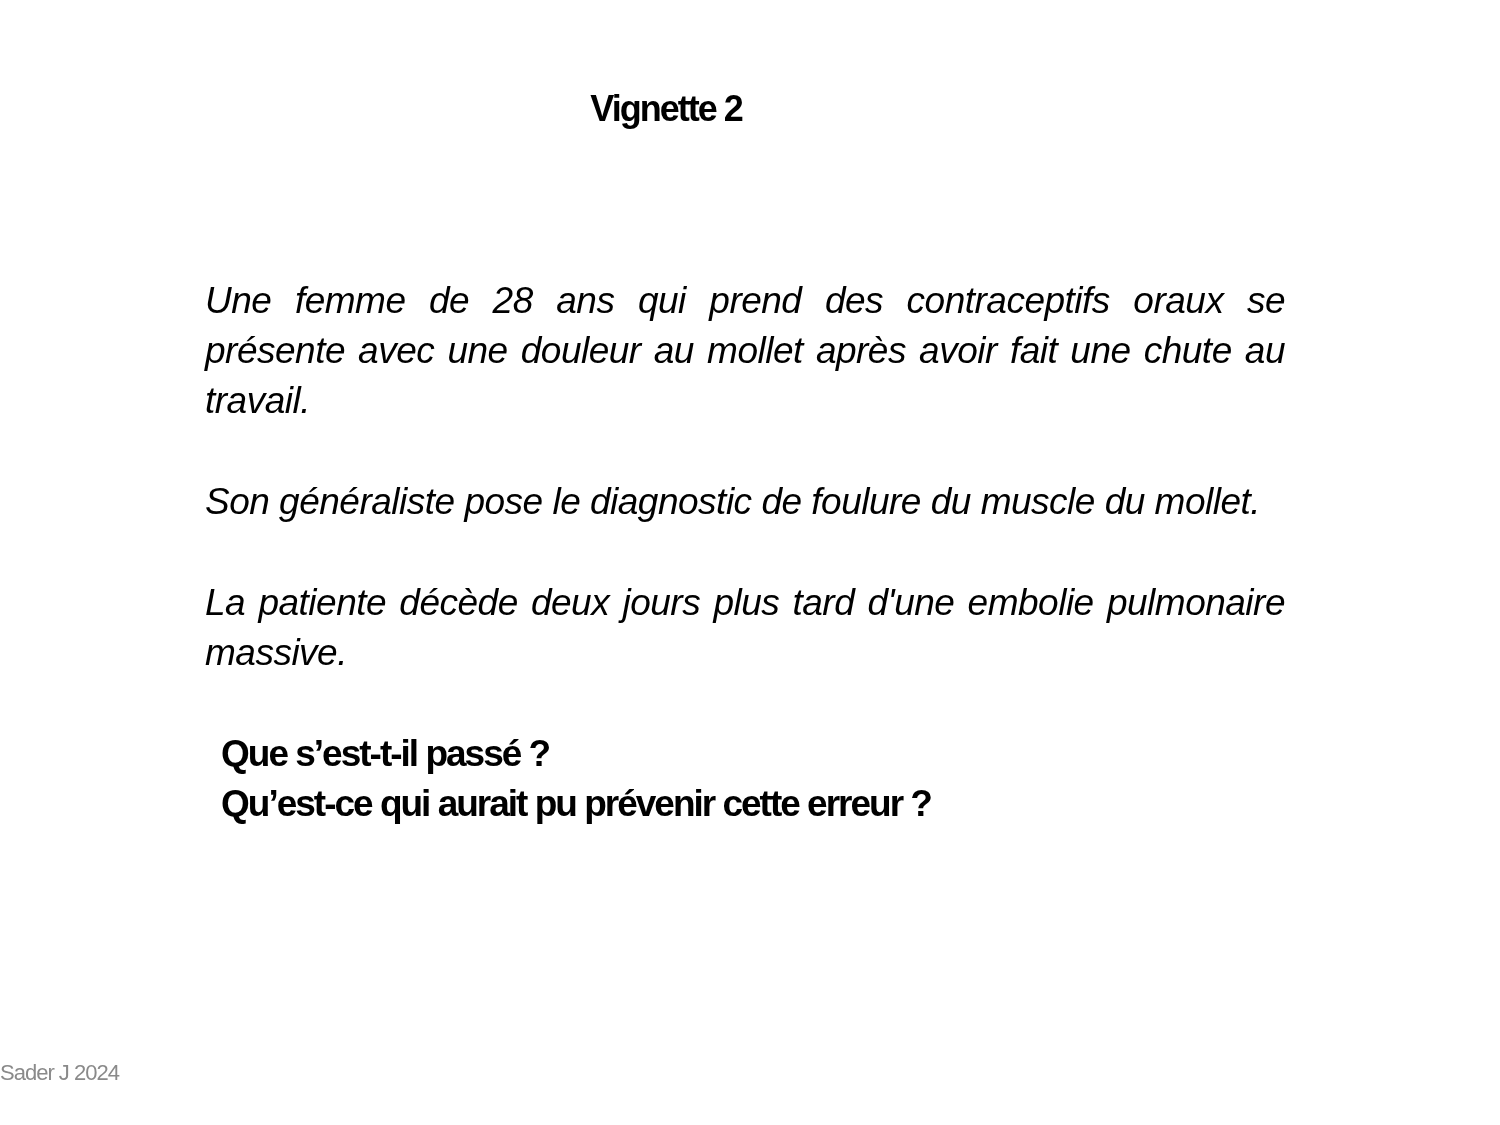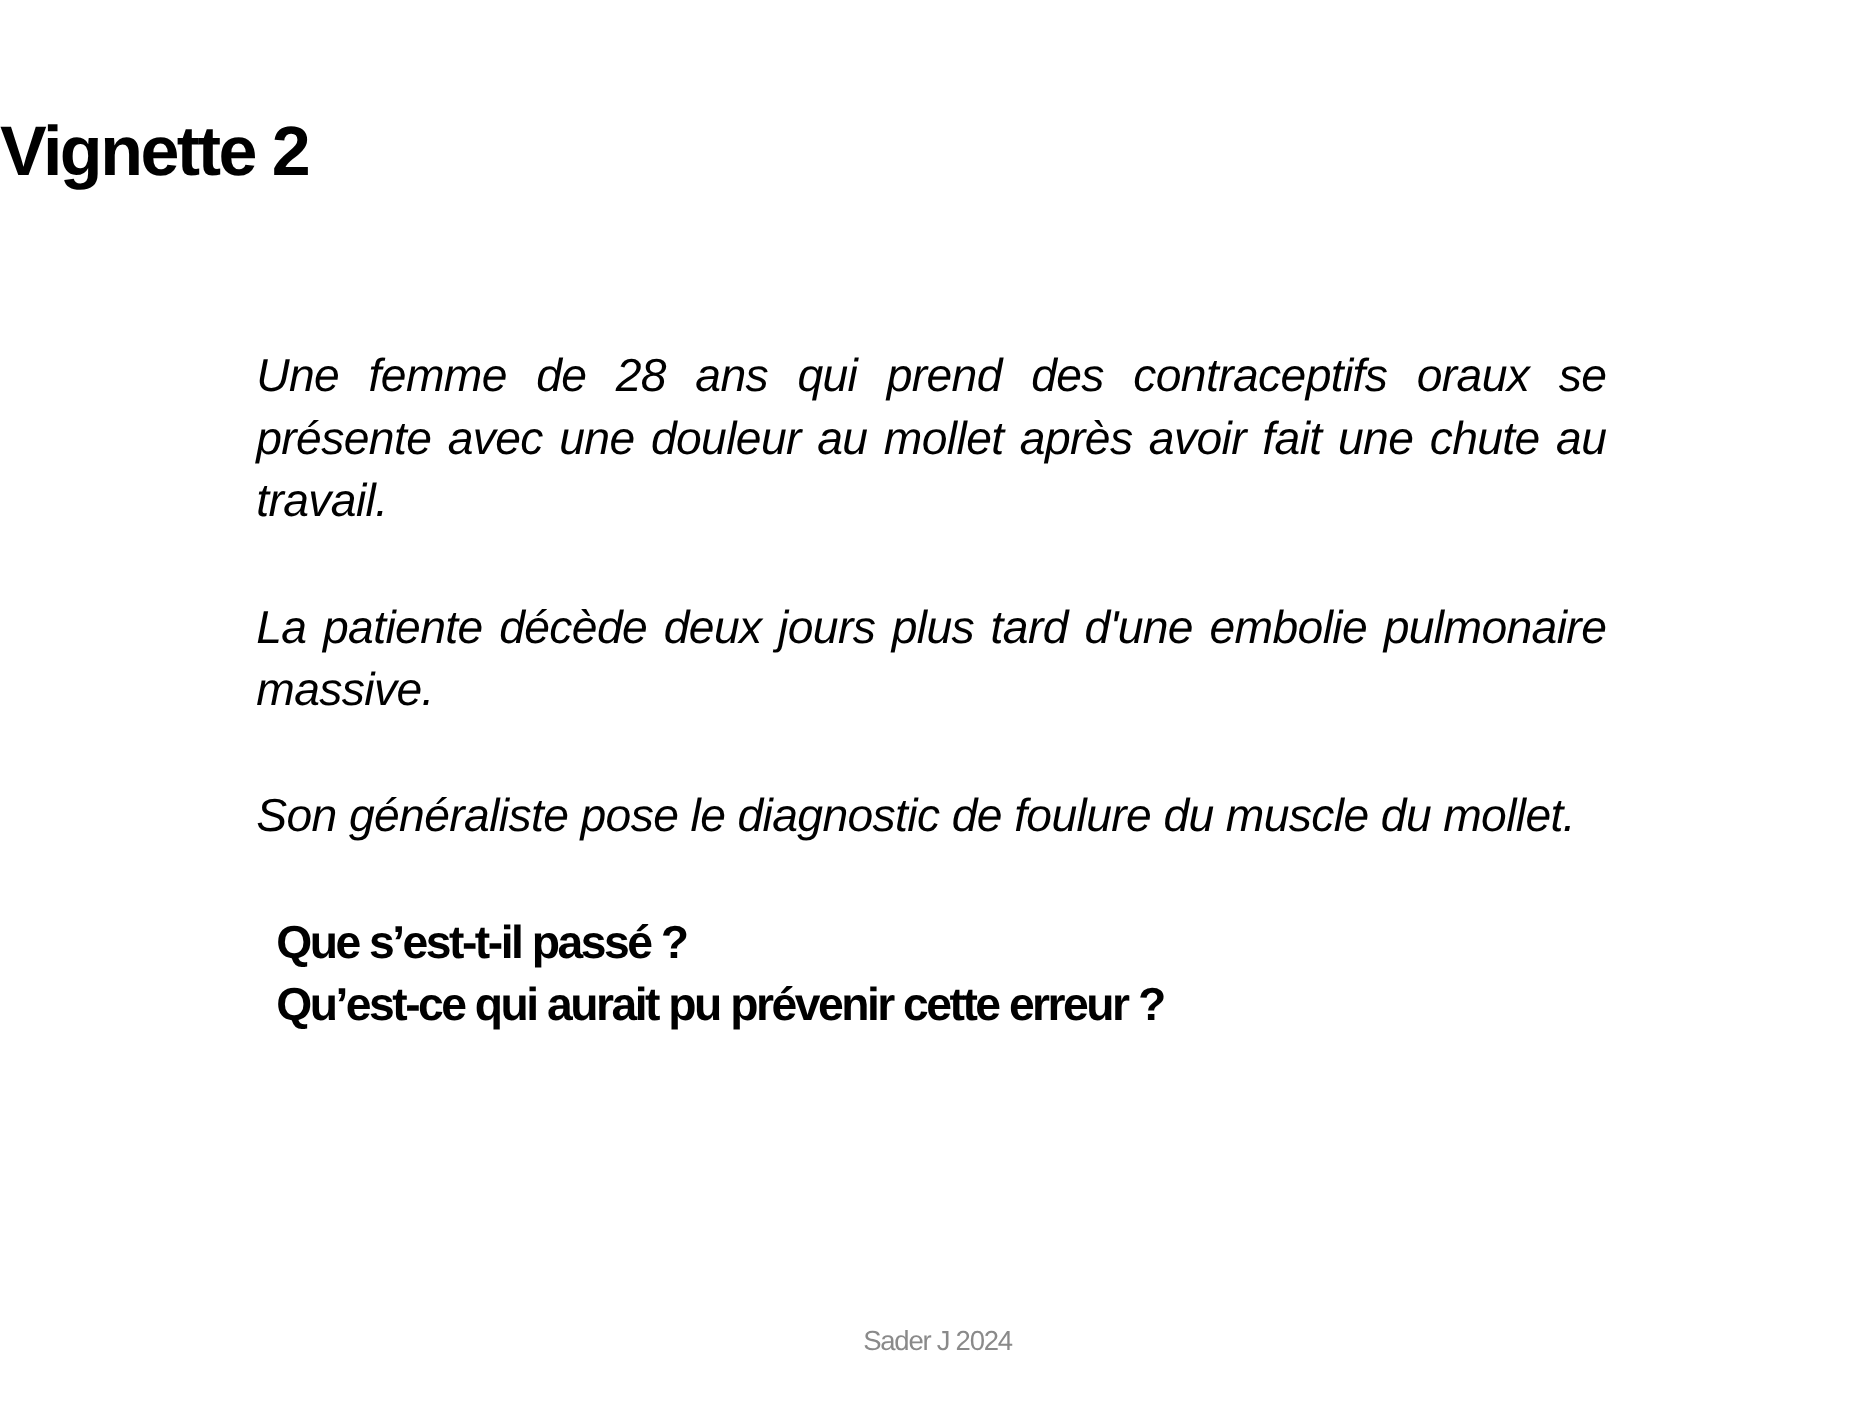--- a/index.html
+++ b/index.html
@@ -1,47 +1,47 @@
 <!DOCTYPE html>
 <html><head>
   <meta charset="utf-8">
   <style>
     html, body { margin: 0; padding: 0; }
     body {
       width: 1500px; height: 1125px; background: #ffffff; position: relative; overflow: hidden;
       font-family: "Liberation Sans", sans-serif; color: #000;
     }
     .title {
-      position: absolute; top: 88px; left: 0; width: 1332px; text-align: left;
-      font-size: 56px; font-weight: bold; letter-spacing: -2px; margin: 0;
+      position: absolute; top: 88px; left: 0; width: 1332px; text-align: center;
+      font-size: 36px; font-weight: bold; letter-spacing: -2px; margin: 0;
     }
     .body-block {
       position: absolute; left: 205px; top: 276px; width: 1080px;
     }
     .para {
       font-style: italic; font-size: 37px; line-height: 50px; margin: 0 0 51px 0;
       text-align: justify; letter-spacing: -0.5px;
     }
     .questions {
       font-weight: bold; font-size: 37px; line-height: 50px; letter-spacing: -2px; margin: 16px;
     }
     .questions div { white-space: nowrap; }
     .footer {
-      position: absolute; top: 1060px; left: 0; width: 1500px; text-align: center;
+      position: absolute; top: 1060px; left: 0; width: 1500px; text-align: left;
       font-size: 22px; color: #8a8a8a; letter-spacing: -1px;
     }
   </style>
 </head>
 <body>
 
 <h1 class="title">Vignette 2</h1>
 
 <div class="body-block">
   <p class="para">Une femme de 28 ans qui prend des contraceptifs oraux se présente avec une douleur au mollet après avoir fait une chute au travail.</p>
+  <p class="para">Son généraliste pose le diagnostic de foulure du muscle du mollet.</p>
   <p class="para">La patiente décède deux jours plus tard d'une embolie pulmonaire massive.</p>
-  <p class="para">Son généraliste pose le diagnostic de foulure du muscle du mollet.</p>
   <div class="questions">
     <div>Que s’est-t-il passé ?</div>
     <div>Qu’est-ce qui aurait pu prévenir cette erreur ?</div>
   </div>
 </div>
 
 <div class="footer">Sader J 2024</div>
 
 </body></html>

